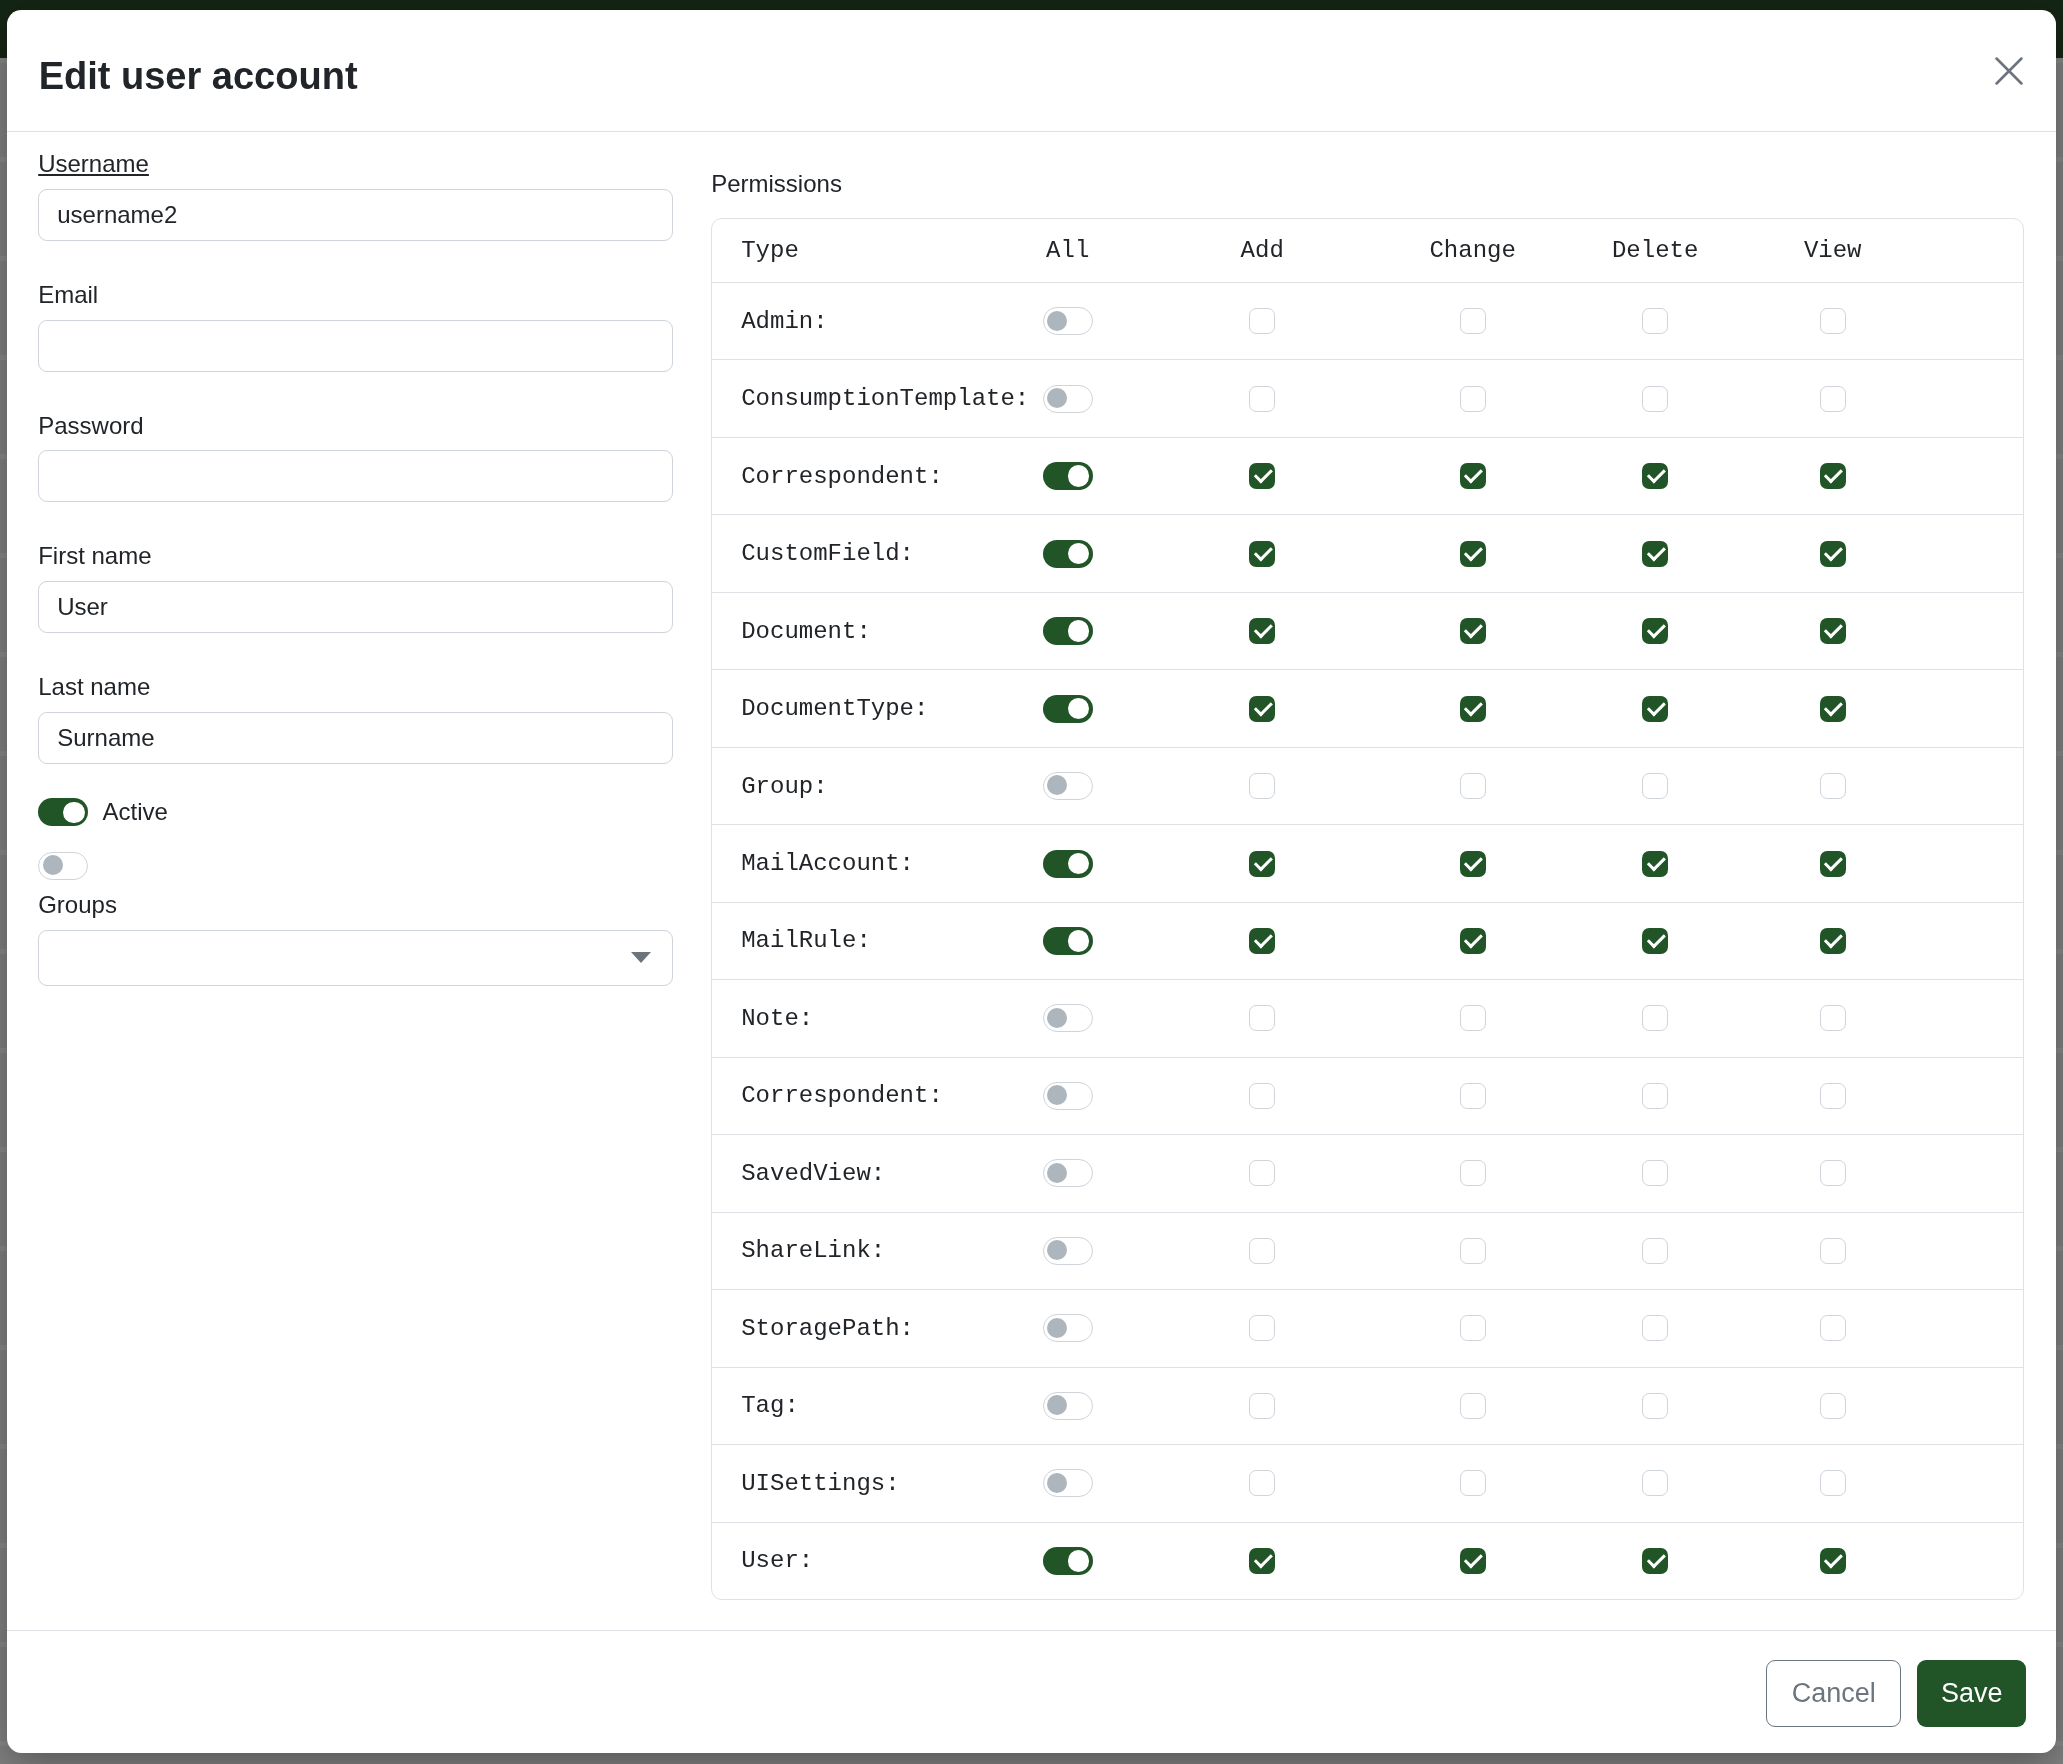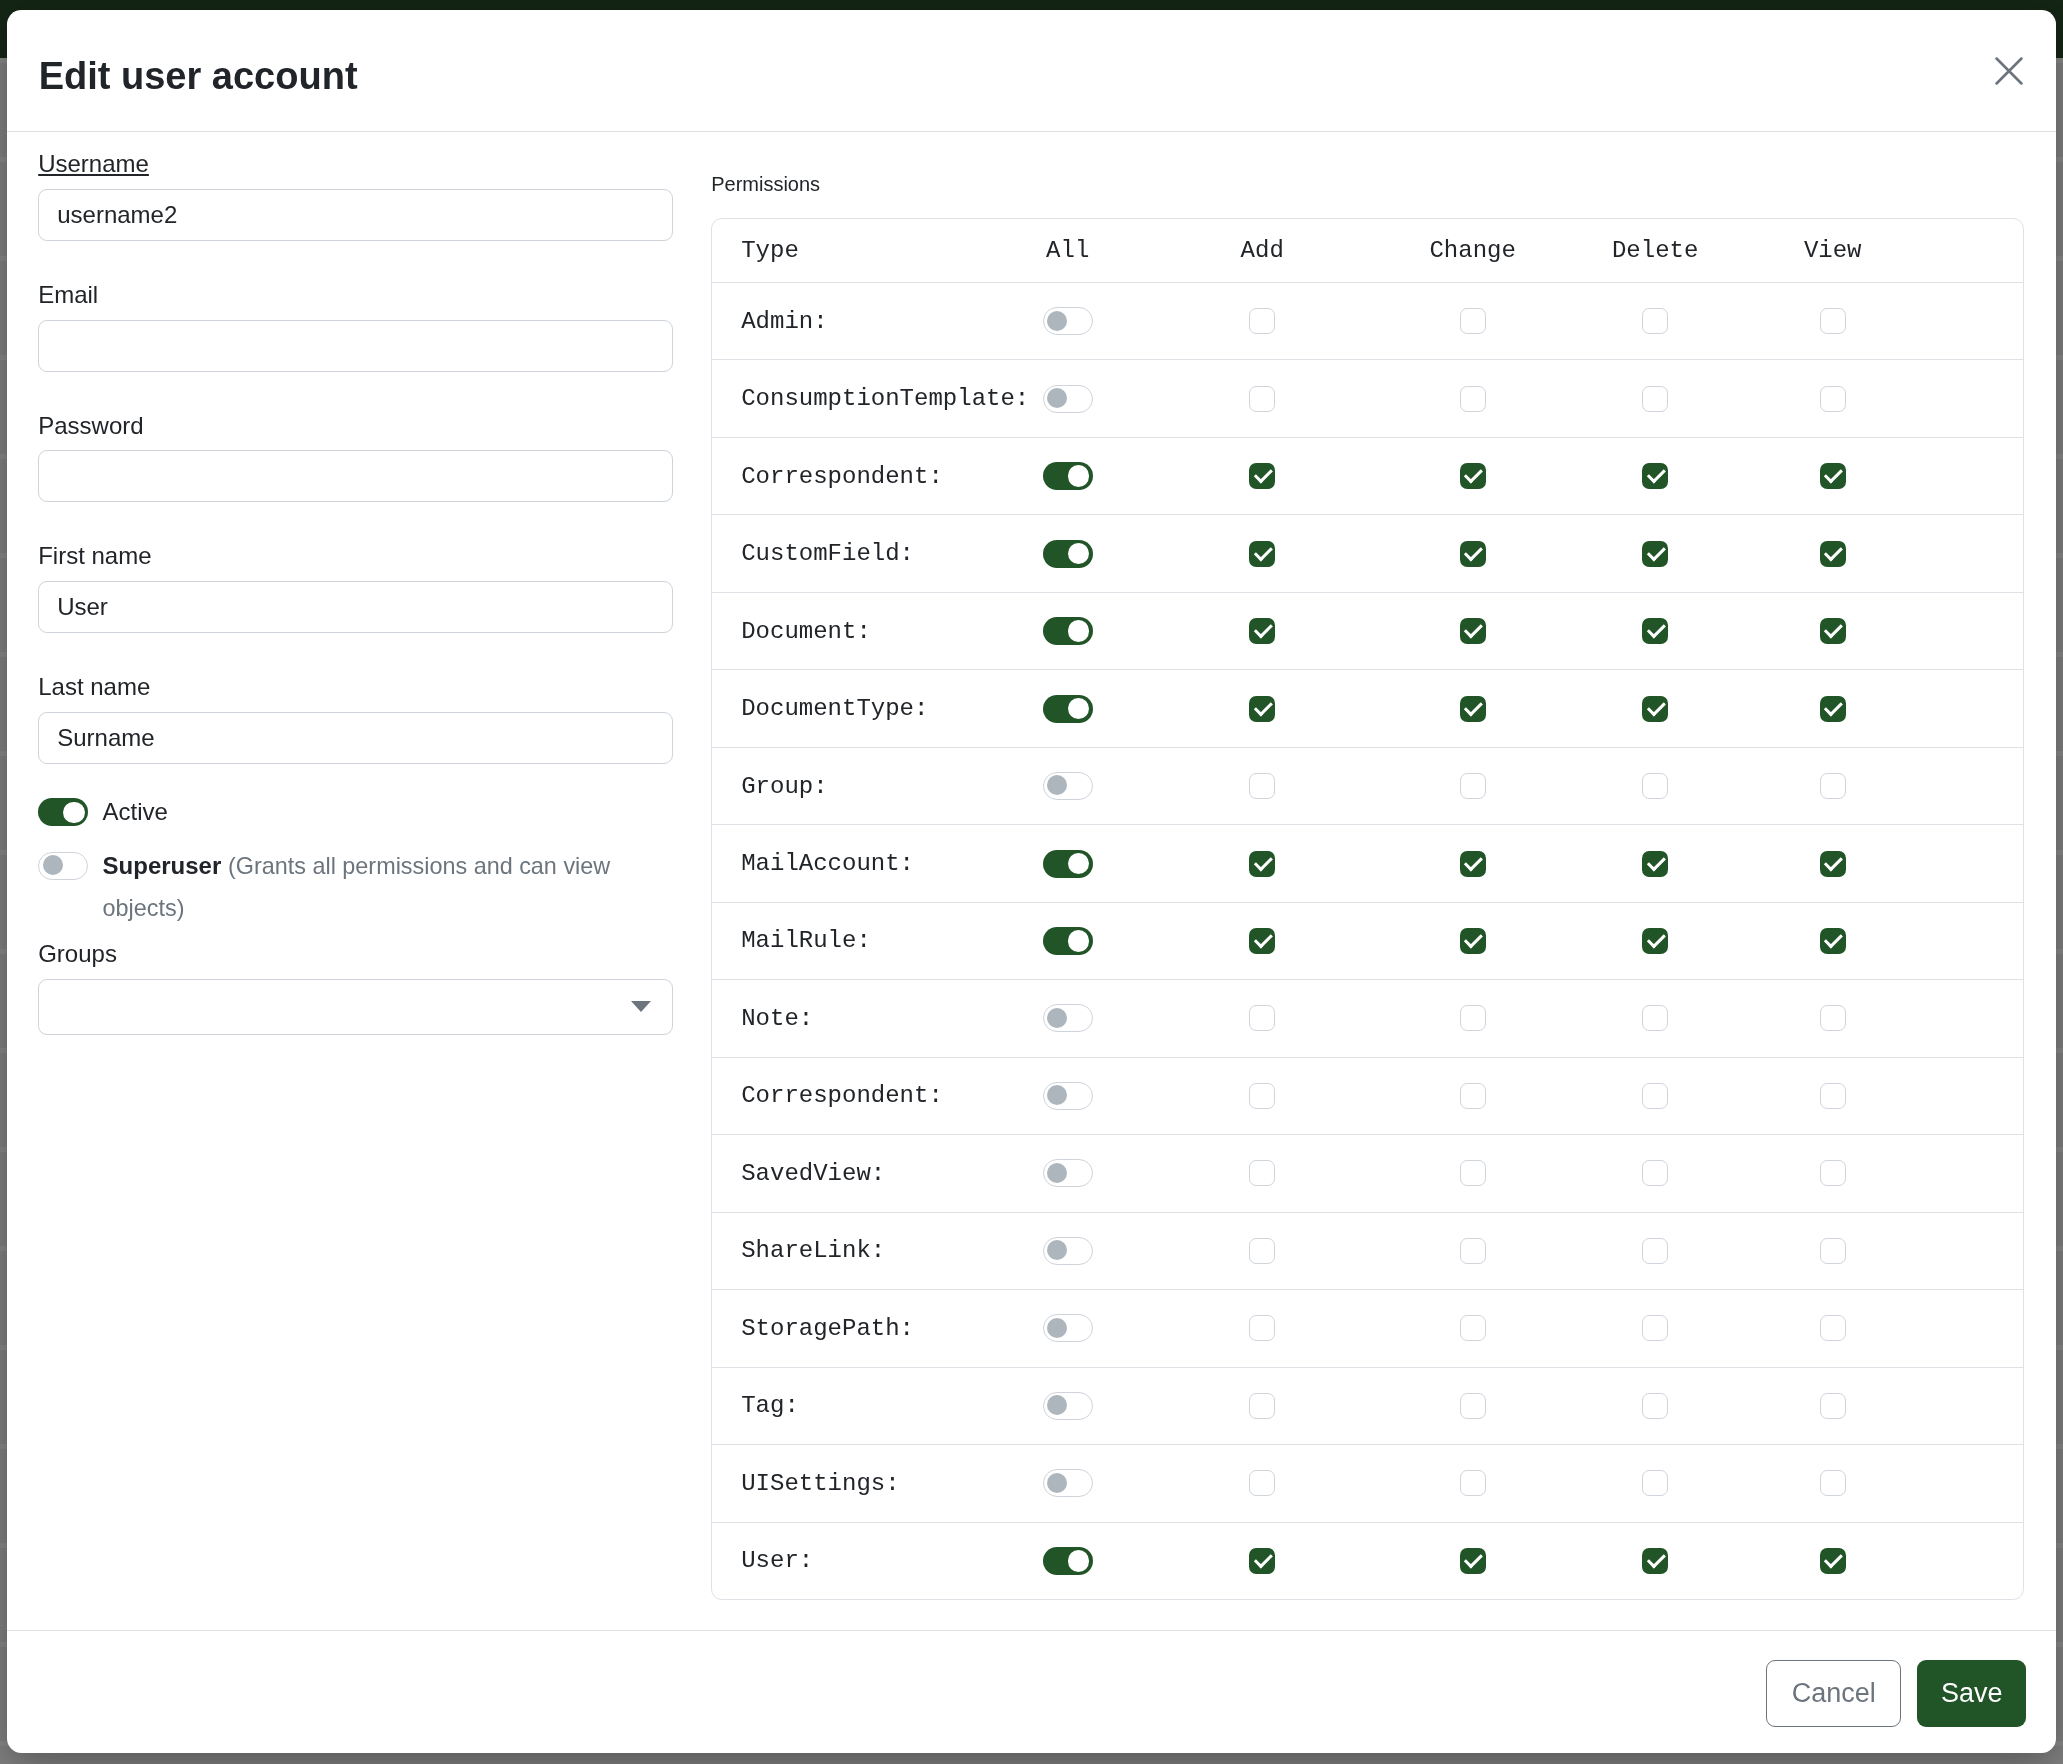--- a/index.html
+++ b/index.html
@@ -71,21 +71,21 @@
   .cbx{width:26px;height:26px;border-radius:7.2px;position:relative;cursor:pointer;}
   .cbx.off{background:#fff;border:1.8px solid var(--border);}
   .cbx.checked{background:var(--green);}
   .cbx.checked::after{
     content:"";position:absolute;left:5.4px;top:6.3px;width:13.5px;height:7.2px;
     border-left:3.2px solid #fff;border-bottom:3.2px solid #fff;transform:rotate(-45deg);
   }
 
   
   .rightcol{position:absolute;left:704px;top:122px;width:1313px;}
-  .plabel{margin-top:38px;font-size:20px;line-height:28px;color:var(--text);}
+  .plabel{margin-top:38px;font-size:24px;line-height:28px;color:var(--text);}
   .ptable{
     margin-top:20px;width:1313px;height:1382px;
     border:1.8px solid var(--divider);border-radius:10.8px;overflow:hidden;
     display:flex;flex-direction:column;background:#fff;font-family:Liberation Mono, monospace;
   }
   .pgrid{display:grid;grid-template-columns:252px 207px 182px 239px 126px 229px auto;align-items:center;}
   .phead{height:64px;border-bottom:1.8px solid var(--divider);font-size:24px;color:var(--text);flex:0 0 auto;}
   .phead .hcell{justify-self:center;}
   .phead .hcell.first{justify-self:start;padding-left:29px;}
   .prows{flex:1 1 auto;display:flex;flex-direction:column;}
@@ -133,24 +133,20 @@
     <label class="flabel">Last name</label>
     <input class="finput" type="text" value="Surname" style="">
 
     <div class="checkrow">
       <div class="toggle on"></div>
       <span class="clabel">Active</span>
     </div>
 
     <div class="surow">
       <div class="toggle off"></div>
-      <div class="su-text">
-        <span class="su-name">Superuser</span>
-        <span class="su-desc">(Grants all permissions and can view objects)</span>
-      </div>
     </div>
 
     <label class="flabel groups-label">Groups</label>
     <div class="select">
       <span class="caret"></span>
     </div>
   </div>
 
   <div class="rightcol">
     <div class="plabel">Permissions</div>

